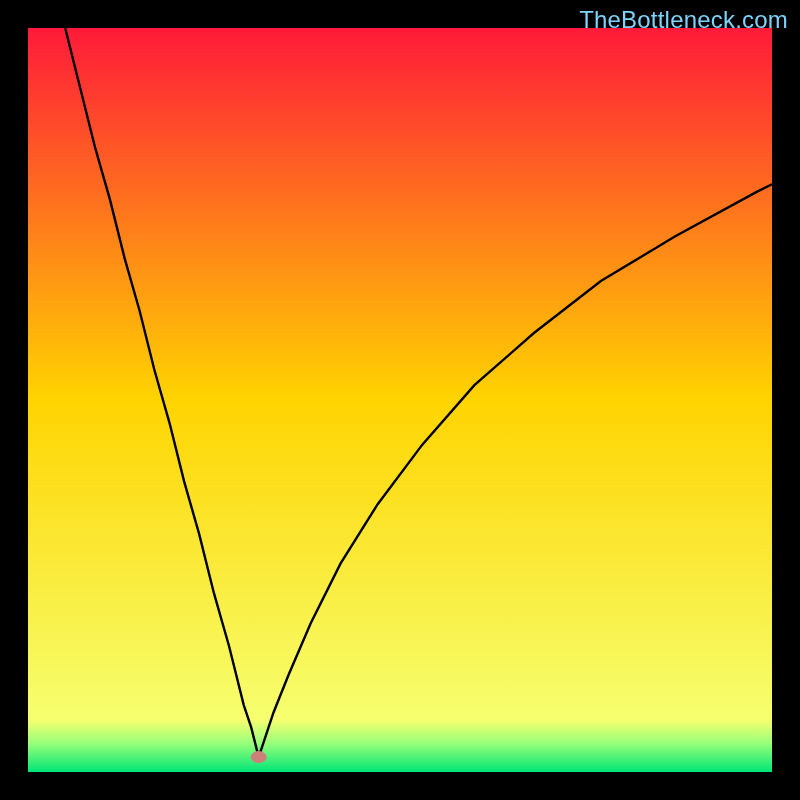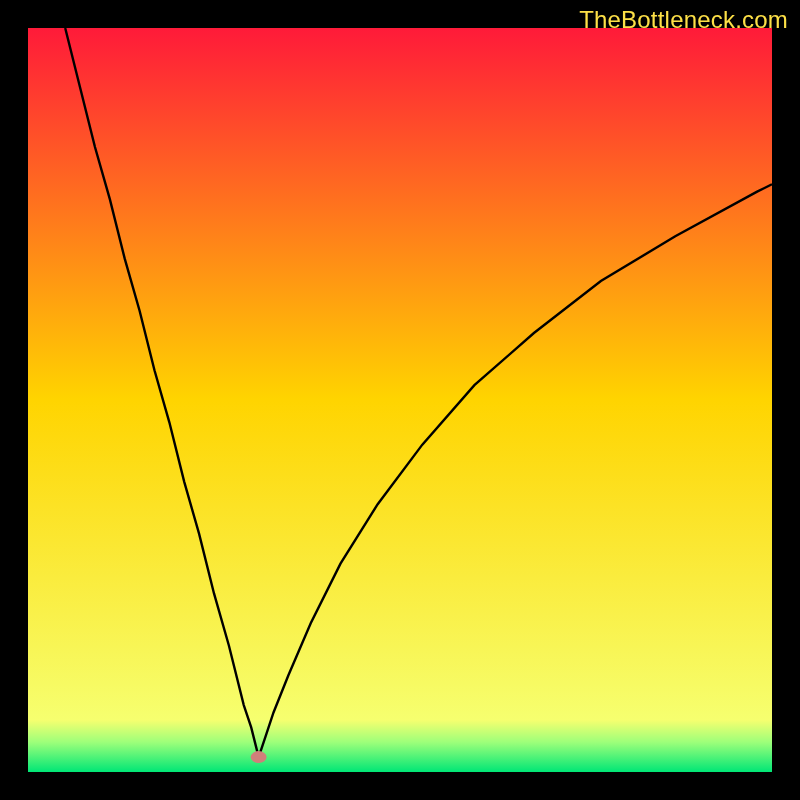--- a/index.html
+++ b/index.html
@@ -15,21 +15,21 @@
     position: absolute;
     left: 0; top: 0;
     width: 800px;
     height: 800px;
     background: #000;
   }
   .watermark {
     position: absolute;
     top: 6px;
     right: 12px;
-    color: #fde047;
+    color: #7dd3fc;
     font-size: 24px;
     font-weight: 500;
     letter-spacing: 0.2px;
     user-select: none;
   }
   .plot-wrap {
     position: absolute;
     left: 28px;
     top: 28px;
     width: 744px;

